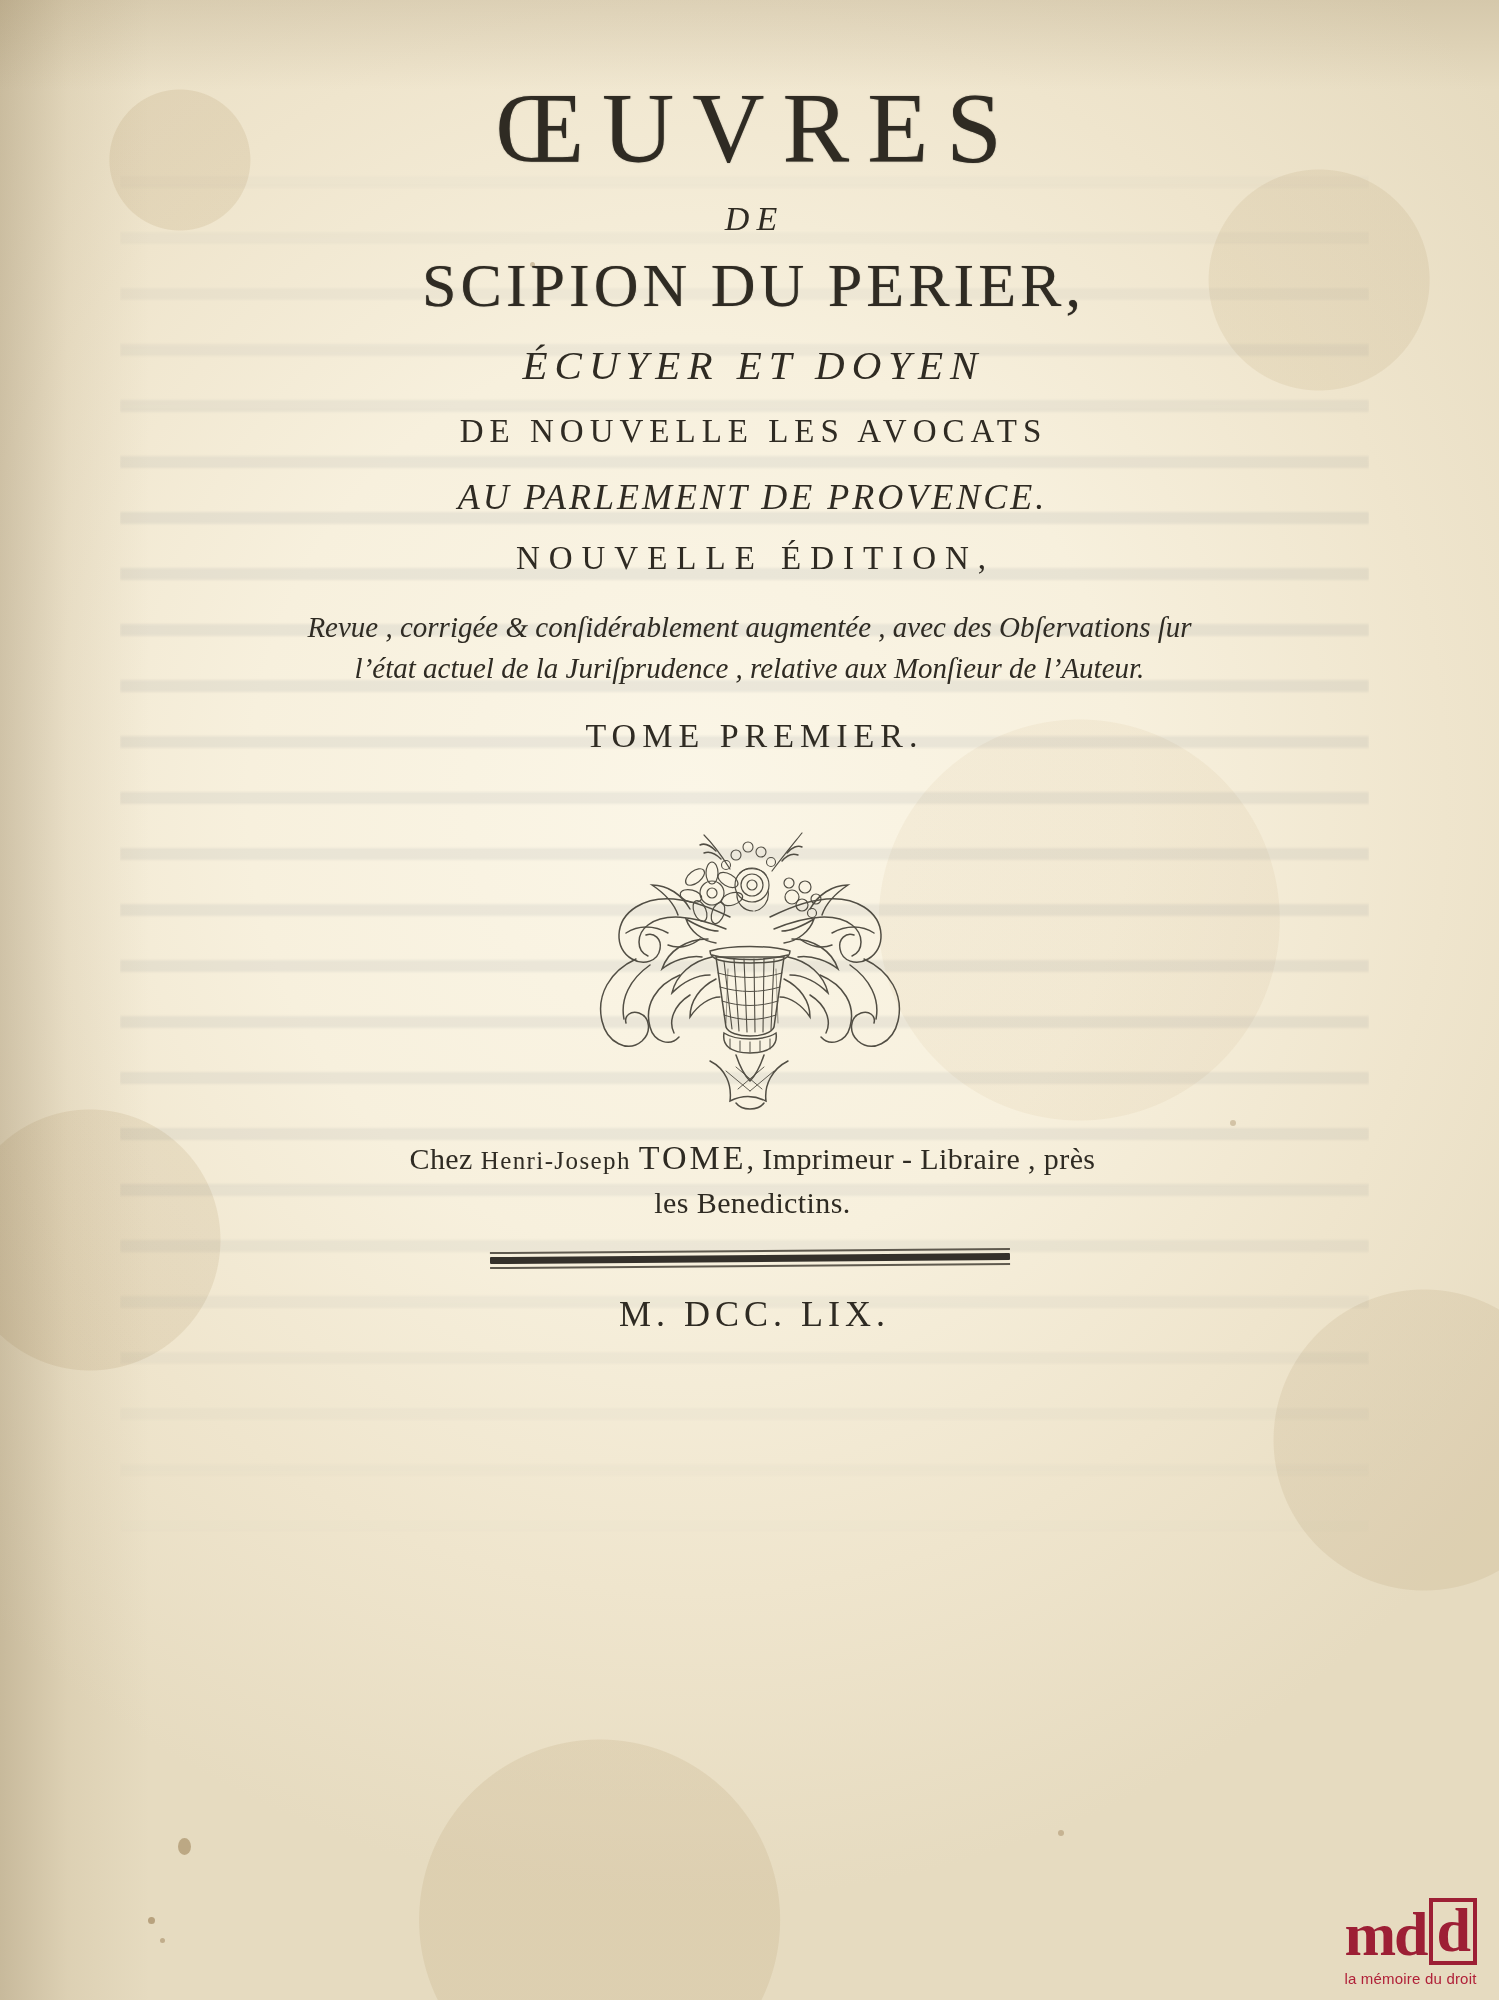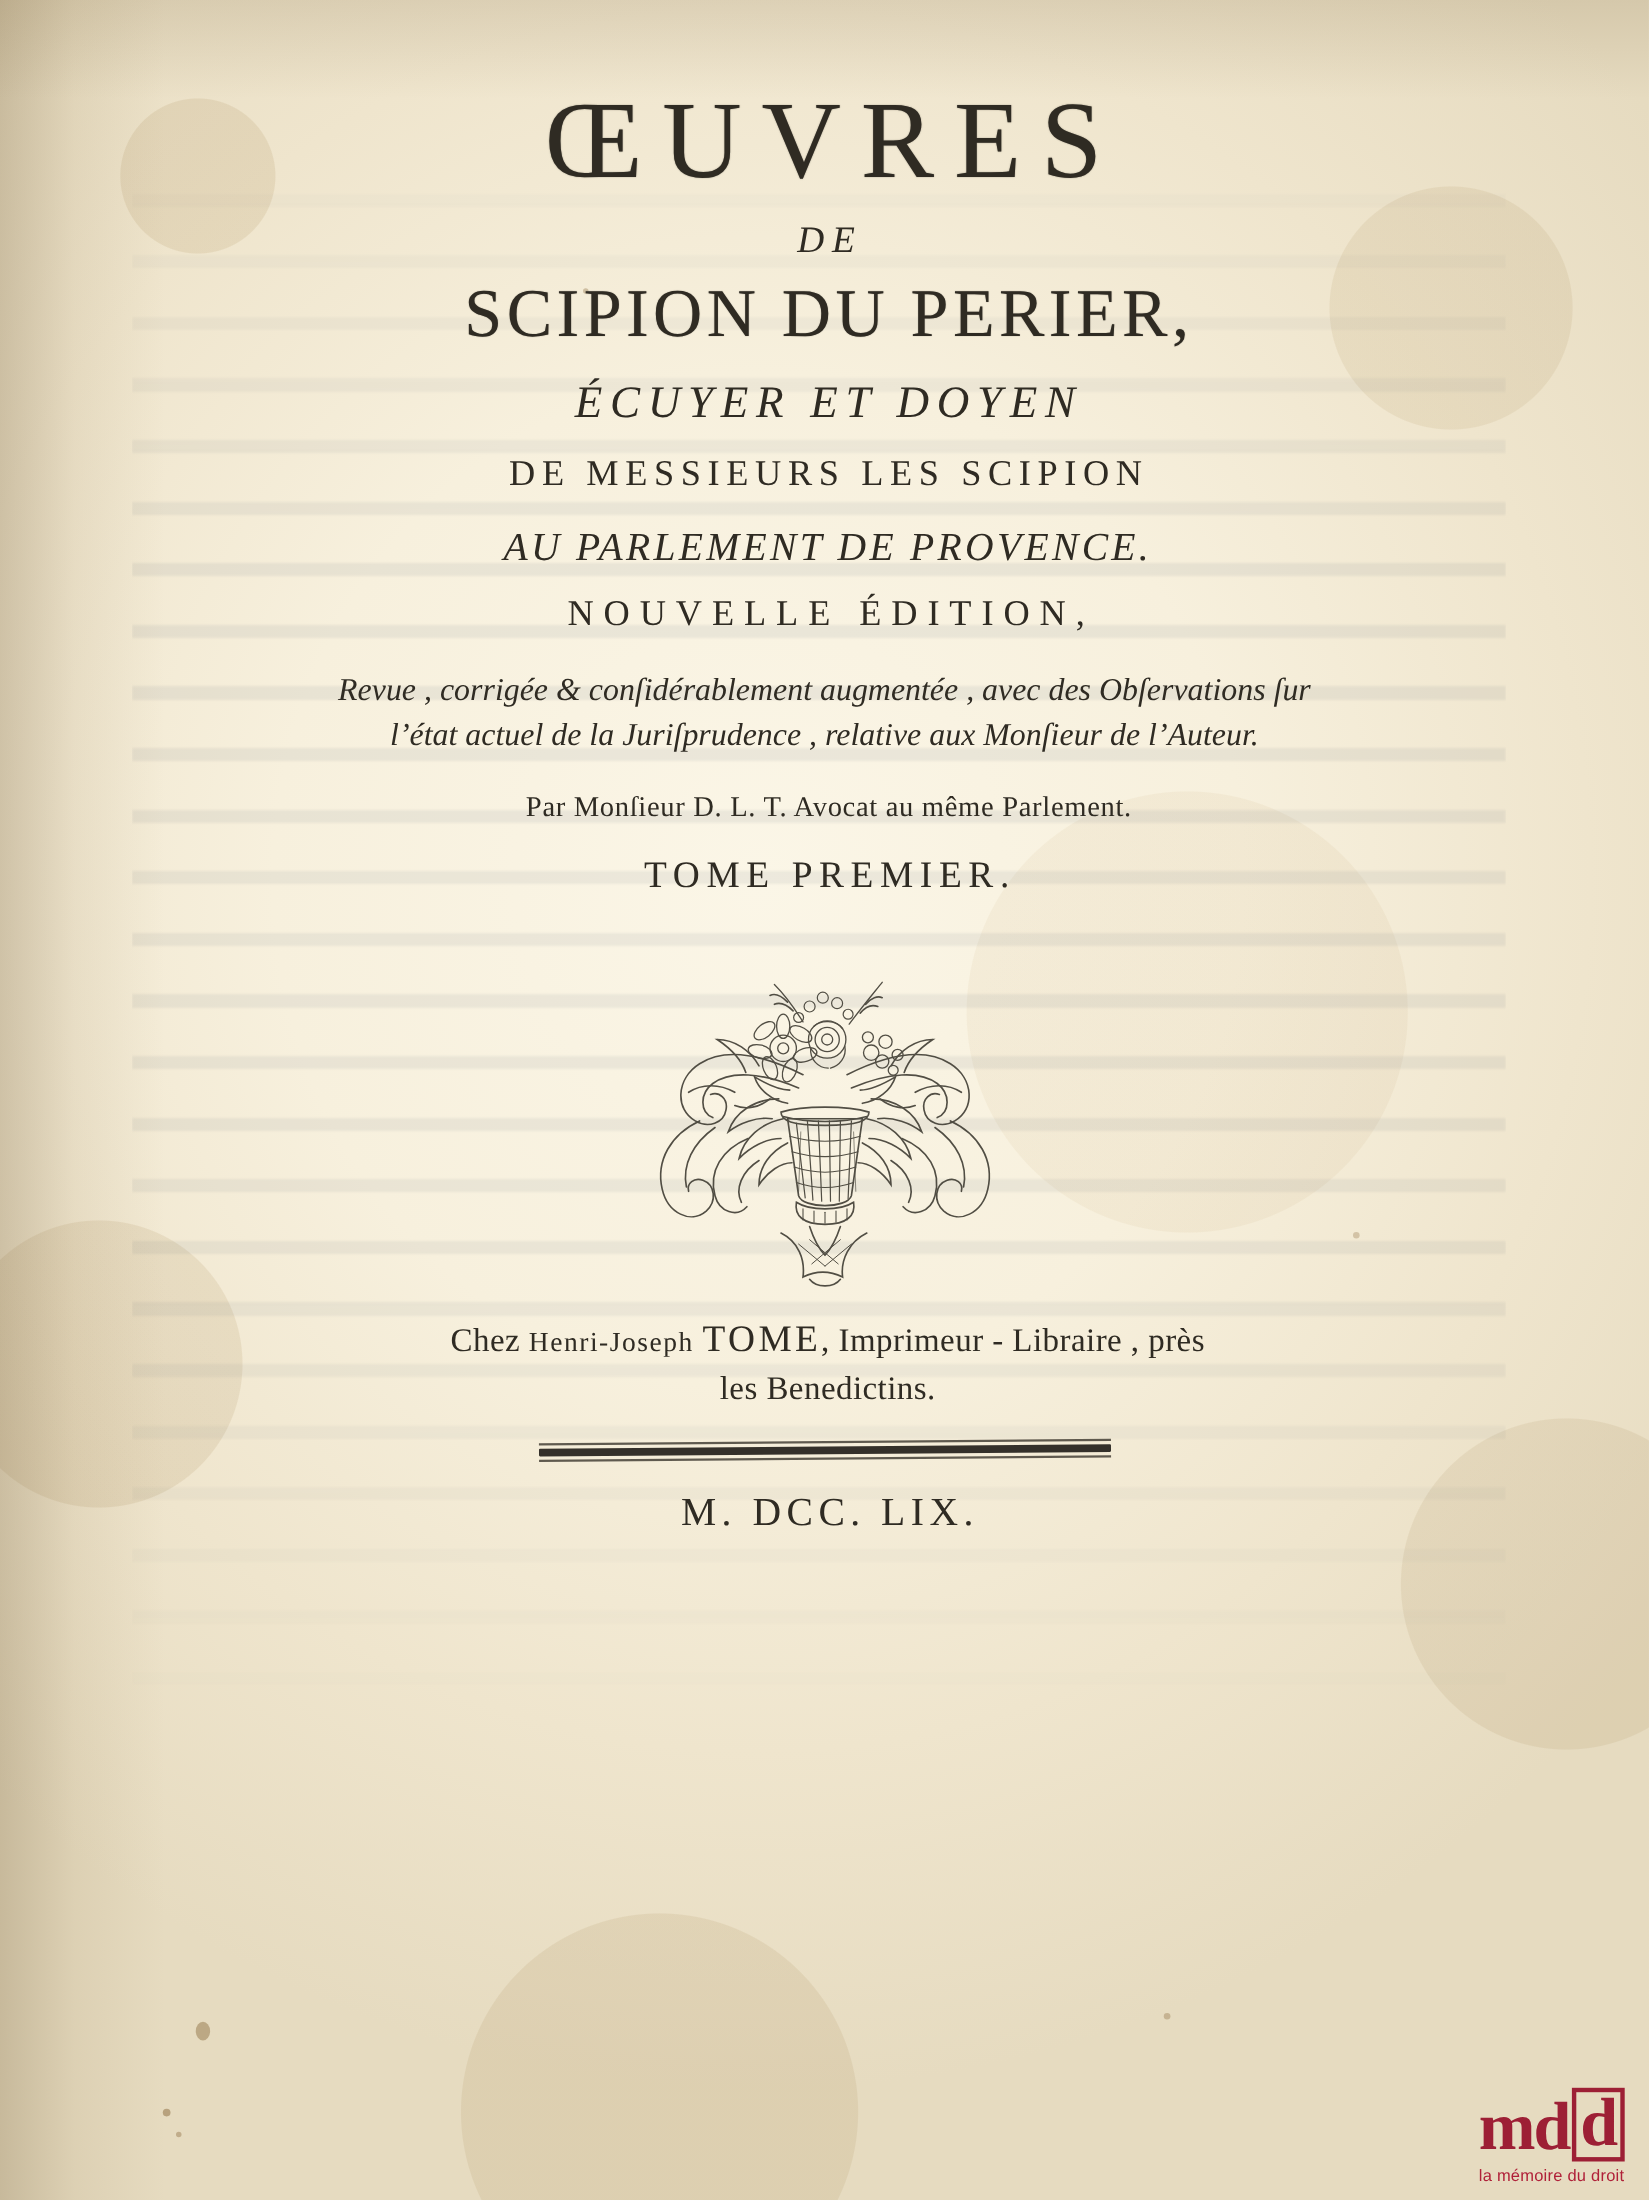--- a/index.html
+++ b/index.html
@@ -242,32 +242,31 @@
   <div id="content">
 
     <div class="ln t-oeuvres">ŒUVRES</div>
 
     <div class="ln t-de">DE</div>
 
     <div class="ln t-author">SCIPION DU PERIER,</div>
 
     <div class="ln t-ecuyer">ÉCUYER ET DOYEN</div>
 
-    <div class="ln t-messieurs">DE MESSIEURS LES SCIPION</div>
+    <div class="ln t-messieurs">DE NOUVELLE LES AVOCATS</div>
 
     <div class="ln t-parlement">AU PARLEMENT DE PROVENCE.</div>
 
     <div class="ln t-edition">NOUVELLE ÉDITION,</div>
 
     <div class="t-sub">
       <div class="ln">Revue , corrigée &amp; conſidérablement augmentée , avec des Obſervations ſur</div>
       <div class="ln">l’état actuel de la Juriſprudence , relative aux Monſieur de l’Auteur.</div>
     </div>
 
-    <div class="ln t-by">Par Monſieur D. L. T. Avocat au même Parlement.</div>
 
     <div class="ln t-tome">TOME PREMIER.</div>
 
     <div id="vignette">
       <svg viewBox="0 0 420 330" xmlns="http://www.w3.org/2000/svg">
         <g stroke="#3b382f" fill="none" stroke-width="1.5" stroke-linecap="round">
 
           <path d="M190 128 C150 108 118 104 96 118 C74 132 74 160 92 170 C104 177 118 172 120 160 C122 150 114 143 106 146"></path>
           <path d="M186 140 C152 126 124 124 108 136 C96 145 96 162 108 167"></path>
           <path d="M96 170 C70 182 56 206 62 232 C67 254 88 264 102 252 C112 243 110 228 99 224 C91 221 84 227 86 234"></path>

